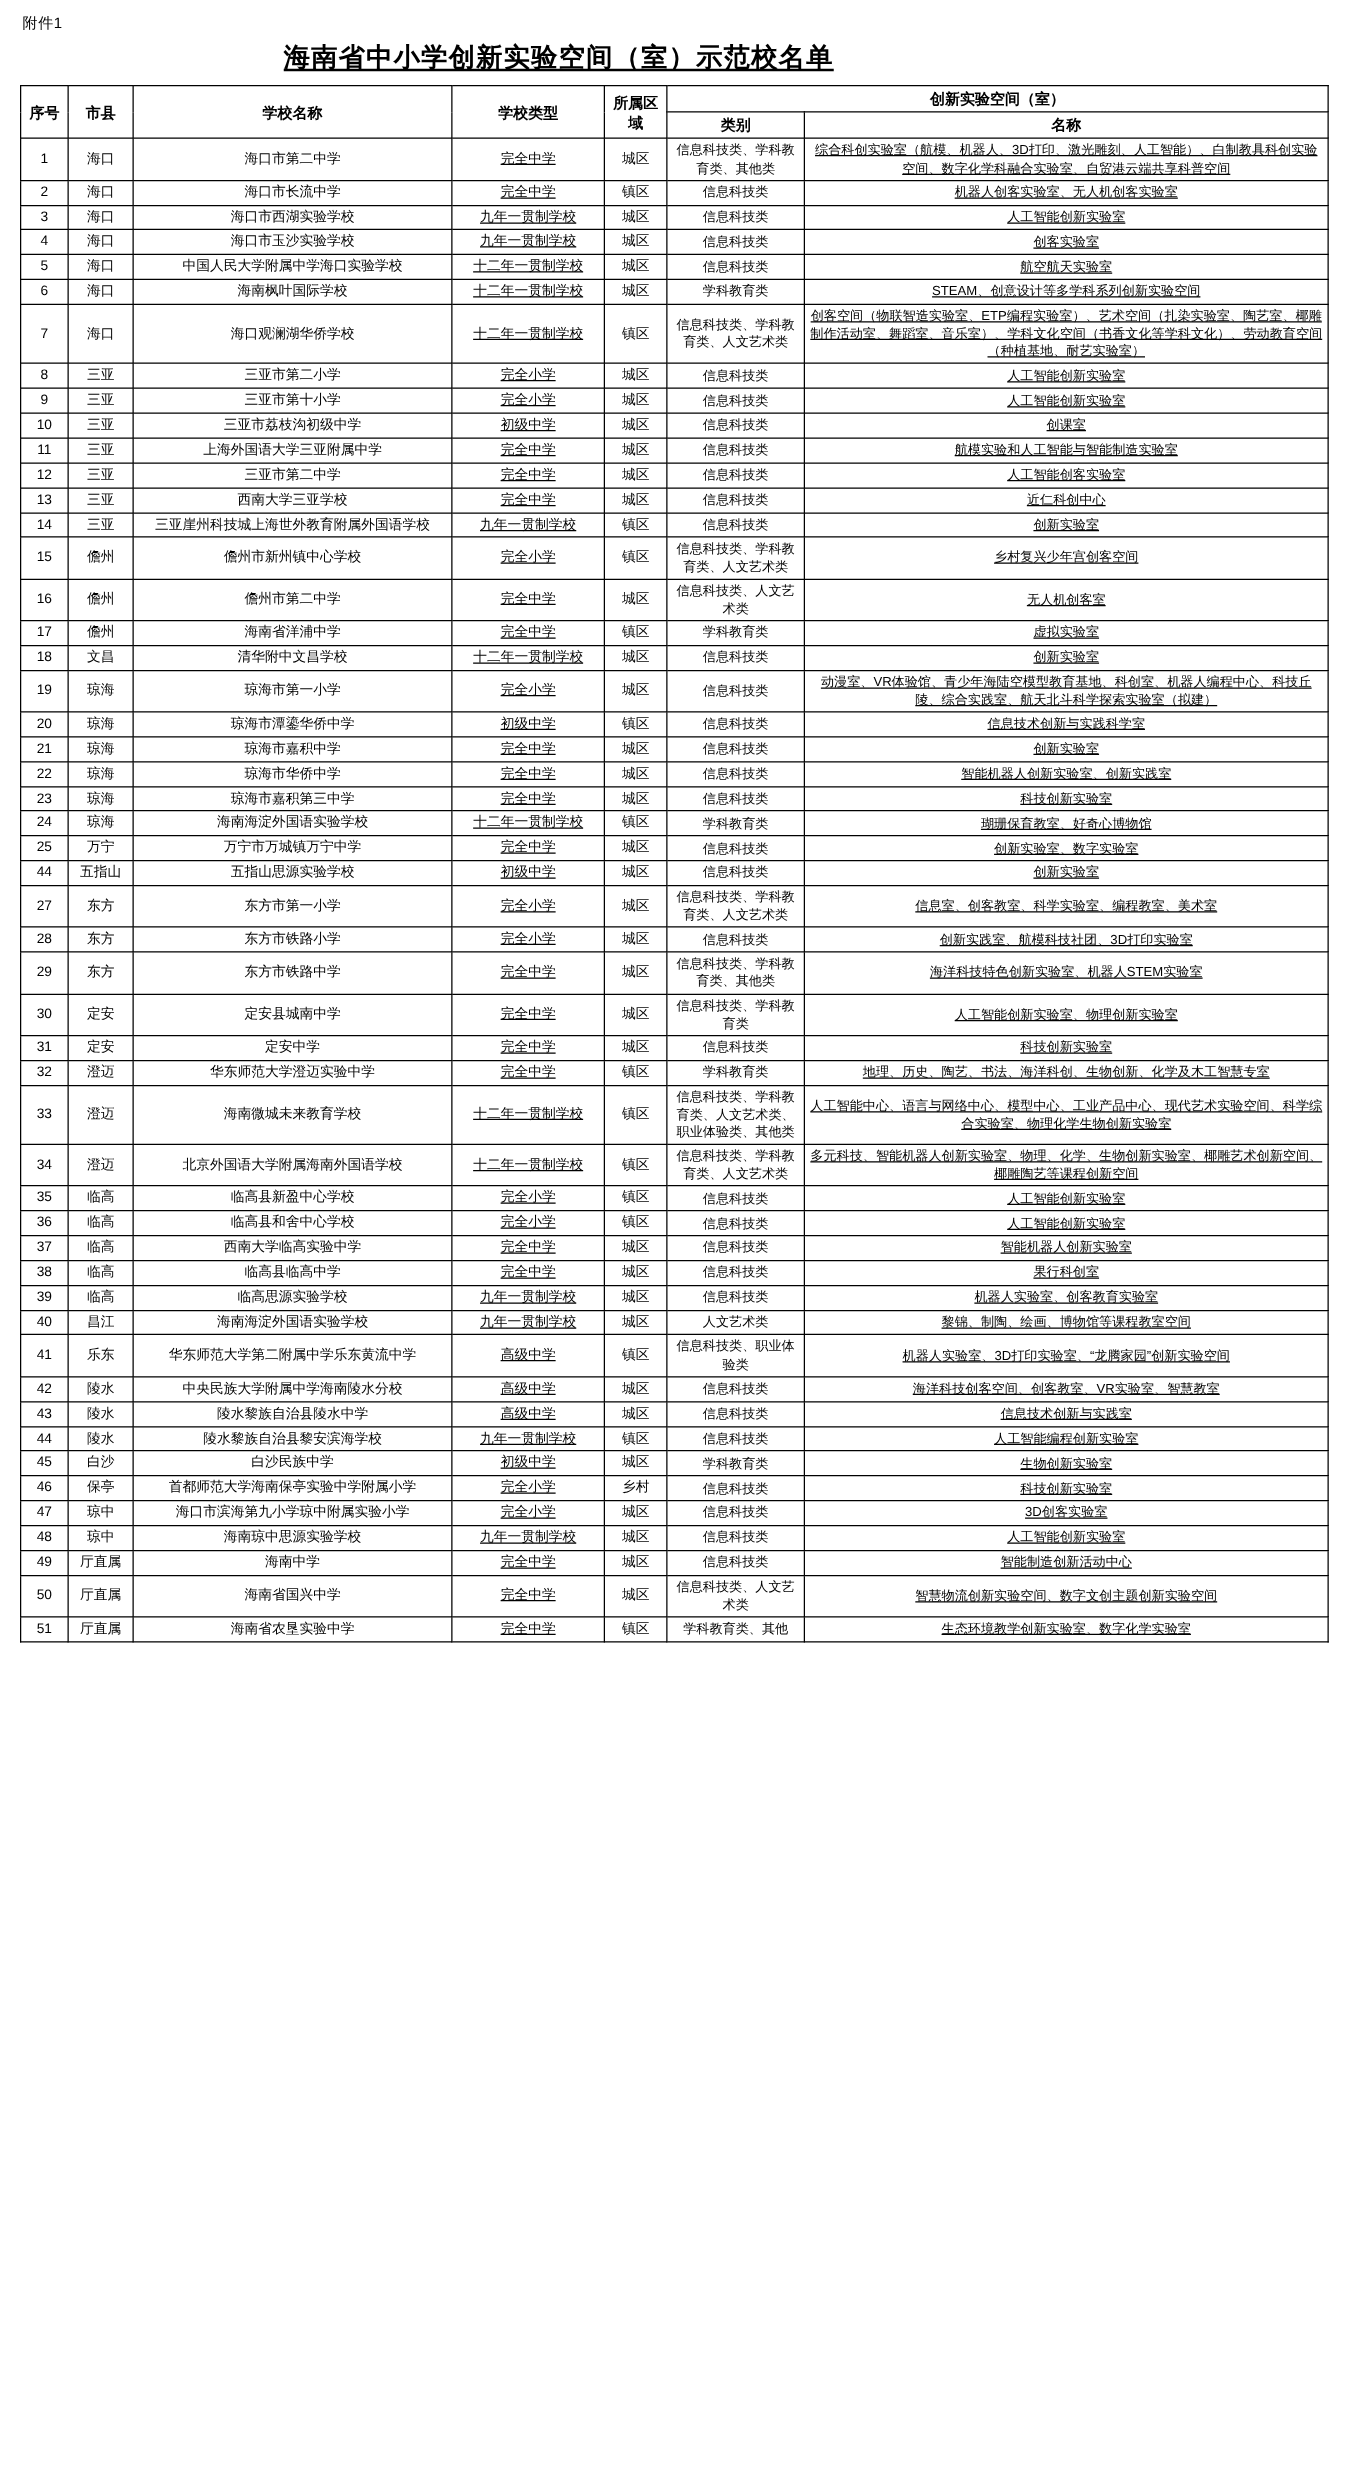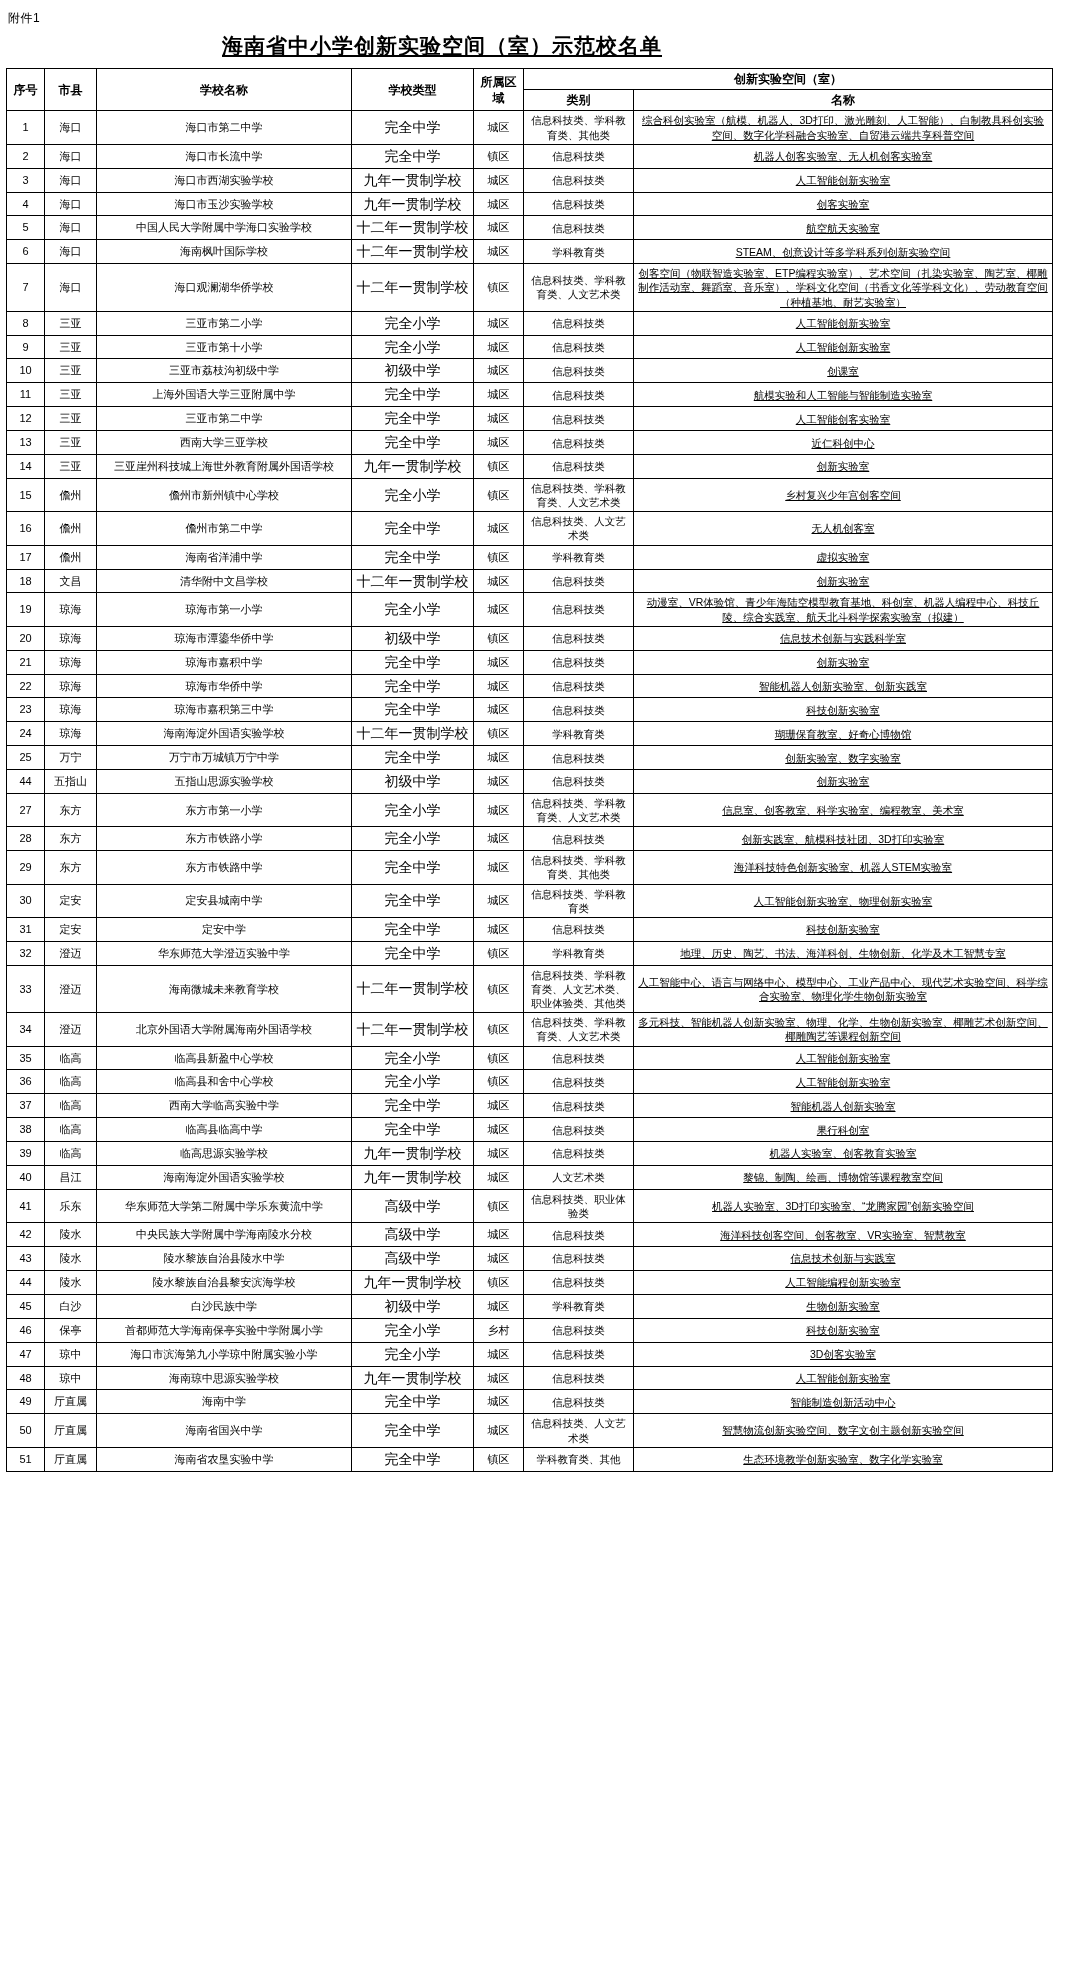--- a/index.html
+++ b/index.html
@@ -8,21 +8,21 @@
     background: #ffffff;
   }
   body {
     width: 1080px;
     font-family: "Liberation Sans", "DejaVu Sans", sans-serif;
     color: #000;
   }
   .page {
     width: 892px;
     box-sizing: border-box;
-    padding: 8px 14px 20px 6px;
+    padding: 8px 14px 20px 16px;
   }
   .attach-label {
     font-size: 12px;
     line-height: 16px;
     margin: 2px 0 4px 2px;
     letter-spacing: 0.5px;
   }
   .doc-title {
     text-align: center;
     font-size: 21px;
@@ -53,21 +53,21 @@
   .col-idx   { width: 38px; }
   .col-city  { width: 52px; }
   .col-name  { width: 255px; }
   .col-type  { width: 122px; }
   .col-area  { width: 50px; }
   .col-cat   { width: 110px; }
   .col-space { width: 419px; }
 
   td.idx, td.city, td.area { font-size: 11px; }
   td.sname { text-align: center; font-size: 11px; }
-  td.stype { font-size: 14px; }
+  td.stype { font-size: 11px; text-decoration: underline; }
   td.cat   { font-size: 10.5px; line-height: 1.3; margin-left: 24px; }
   td.space { font-size: 10.5px; line-height: 1.35; padding: 3px 5px; text-decoration: underline; }
   .hdr-top td, .hdr-top th { font-size: 12.5px; }
 </style>
 </head>
 <body>
 
 <div class="page">
 
   <div class="attach-label">附件1</div>

